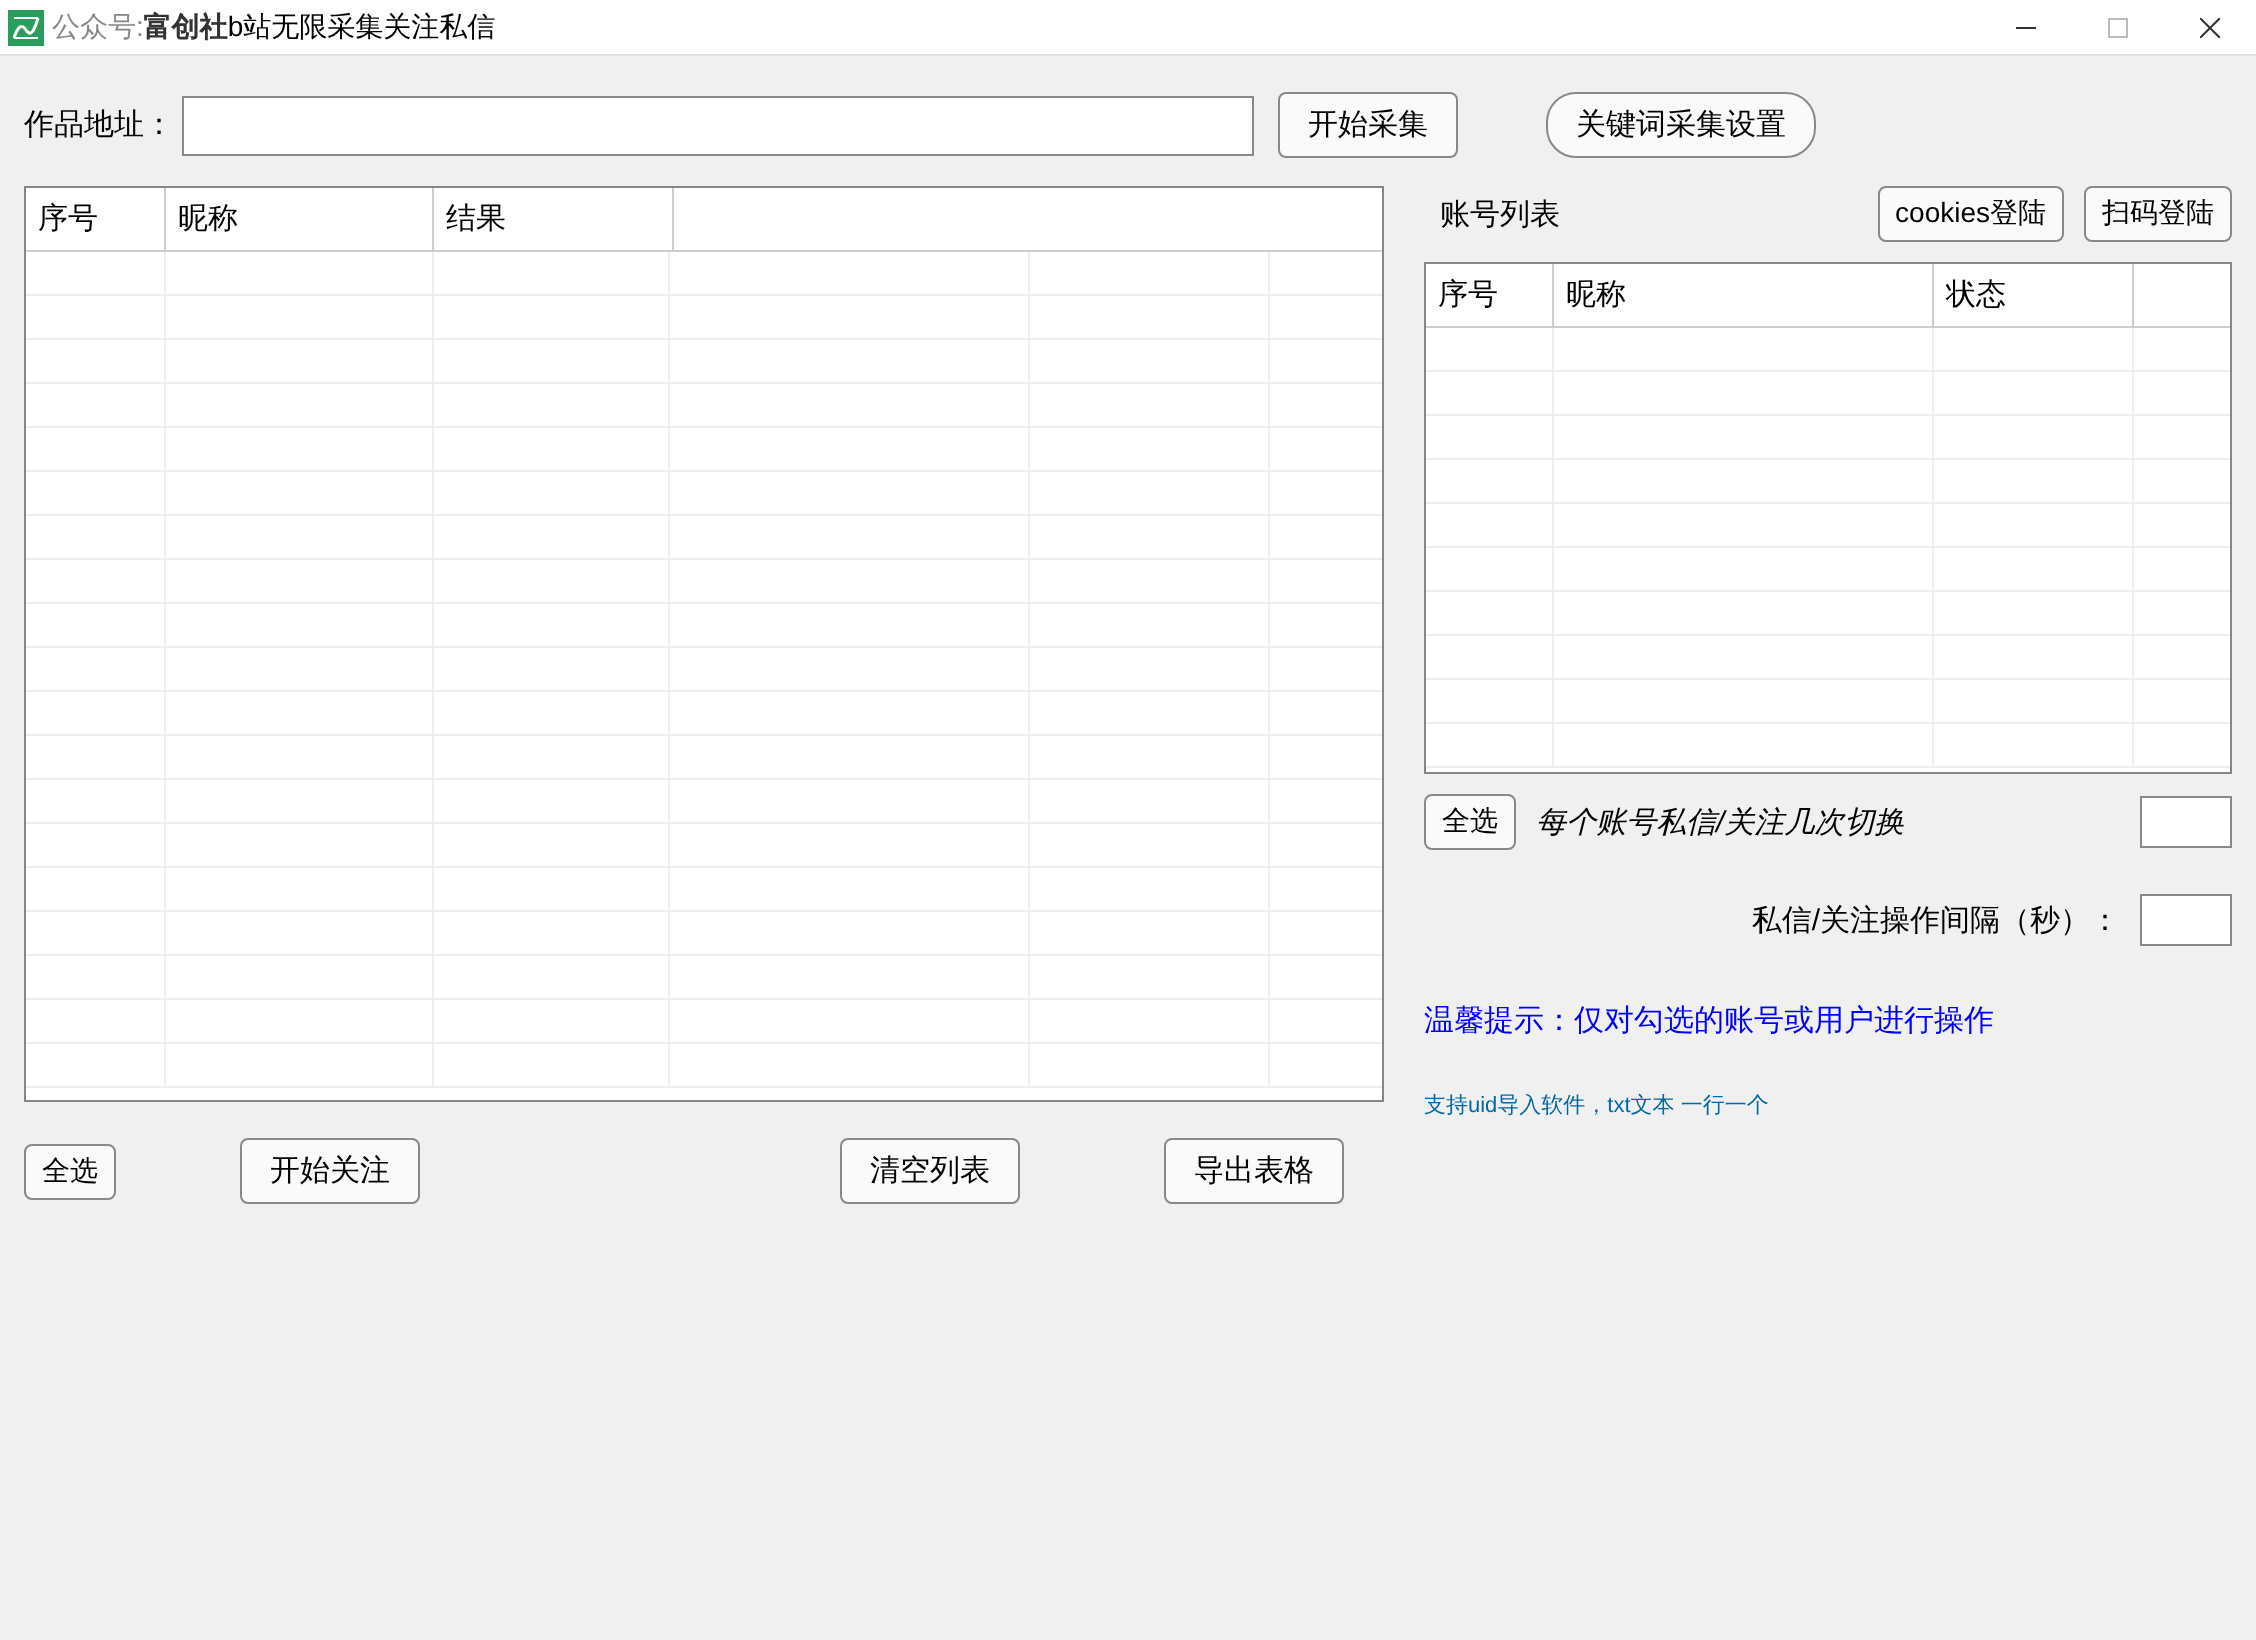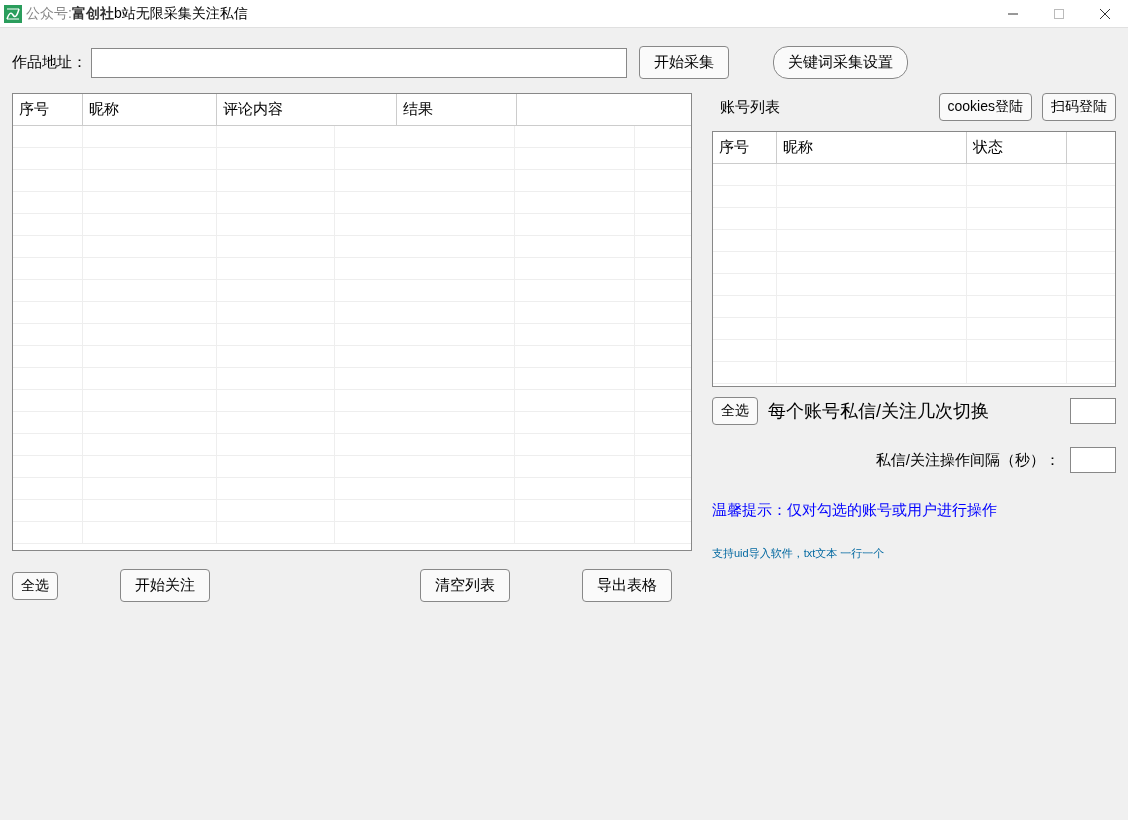--- a/index.html
+++ b/index.html
@@ -122,21 +122,21 @@
       margin-bottom: 10px;
     }
     .right-grid { height: 256px; margin-top: 6px;}
     .right-grid .grid-body { height: 224px; overflow:hidden;}
     .right-controls {
       margin-top: 10px;
       display: flex;
       align-items: center;
       gap: 10px;
     }
-    .right-controls .lbl { font-size: 18px; flex:1; text-align:left;}
+    .right-controls .lbl { font-size: 15px; flex:1; text-align:left;font-style:italic;}
     .num-input {
       width: 46px;
       height: 26px;
       border: 1px solid #888;
       background: #fff;
       font-size: 14px;
       font-family: inherit;
     }
     .hint-blue { color: #0000ff; font-size: 15px; margin-top: 28px; }
     .hint-red { color: #0369a1; font-size: 11px; margin-top: 22px; line-height: 2.0; }
@@ -216,21 +216,20 @@
     <button class="btn" style="margin-left:40px;border-radius:15px;">关键词采集设置</button>
   </div>
 
   <div class="main-cols">
 
     <div class="left-col">
       <div class="grid left-grid">
         <div class="grid-header">
           <div class="cell" style="width:70px;">序号</div>
           <div class="cell" style="width:134px;">昵称</div>
-          <div class="cell" style="width:180px;">评论内容</div>
           <div class="cell" style="width:120px;">结果</div>
           <div class="cell" style="flex:1;border-right:none;"></div>
         </div>
         <div class="grid-body" id="left-grid-body">
             <div class="row">
               <div class="cell" style="width: 70px;"></div>
               <div class="cell" style="width: 134px;"></div>
               <div class="cell" style="width: 118px;"></div>
               <div class="cell" style="width: 180px;"></div>
               <div class="cell" style="width: 120px;"></div>

